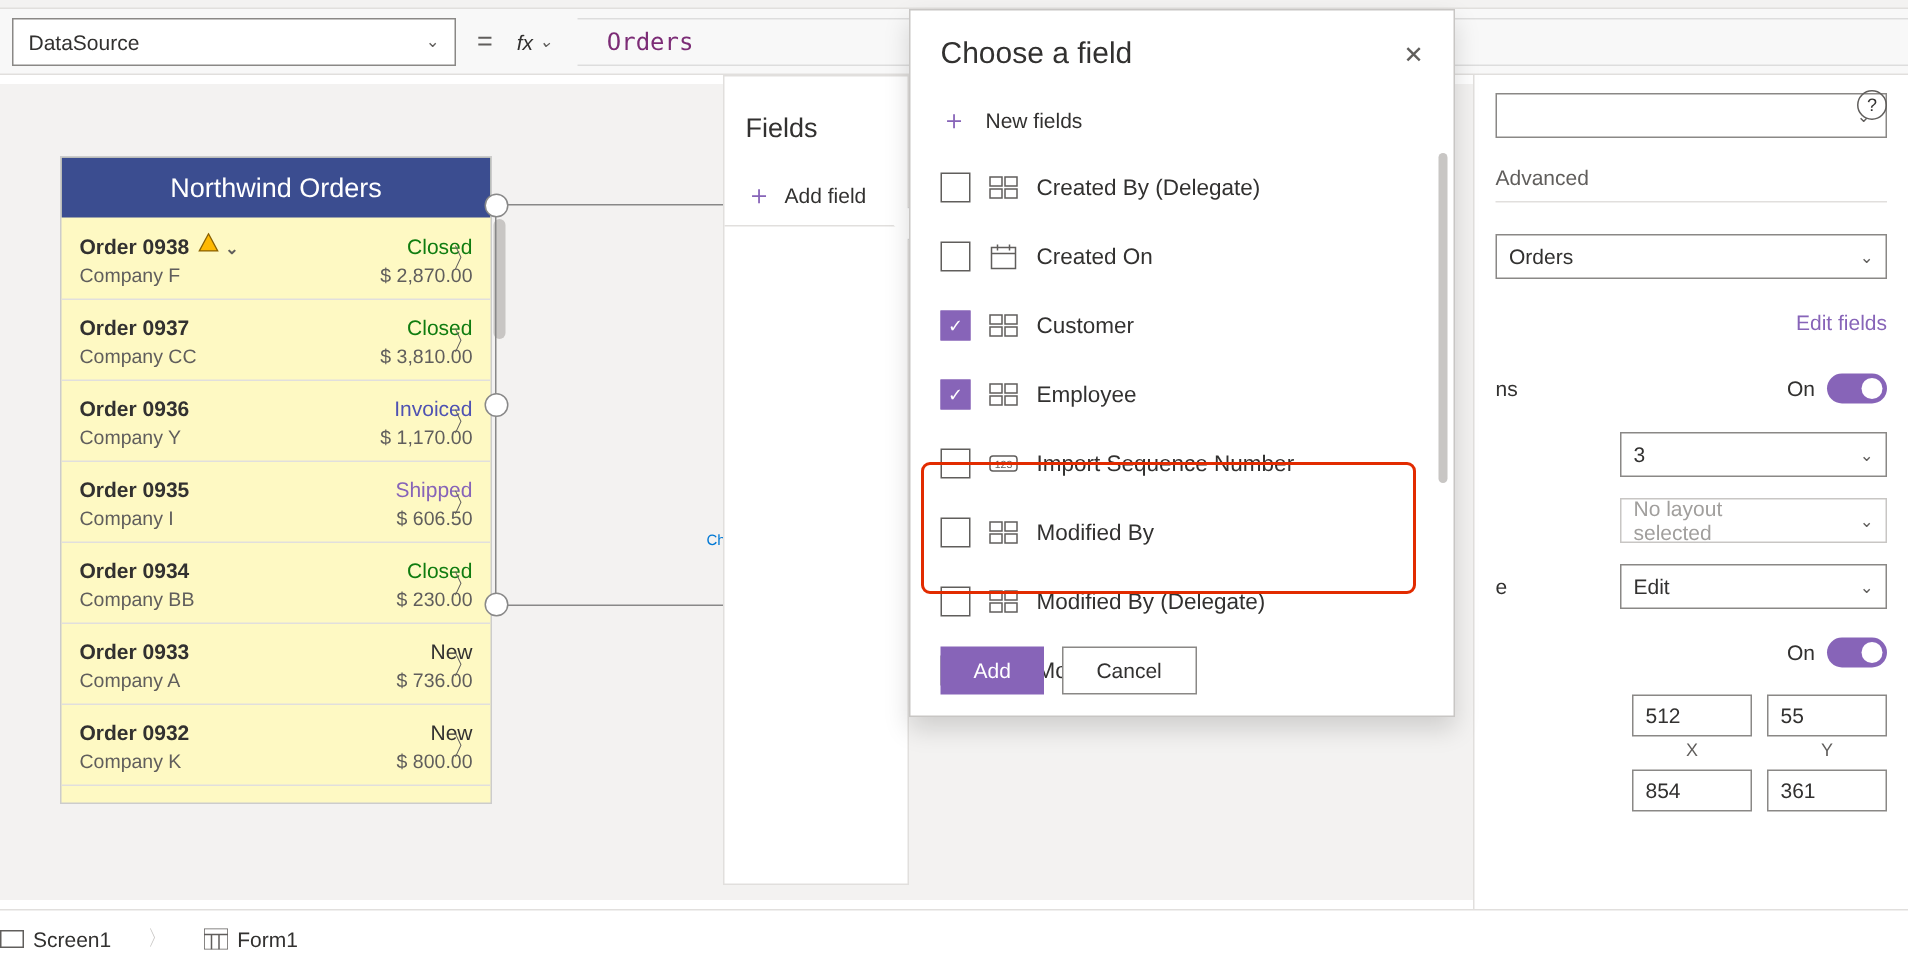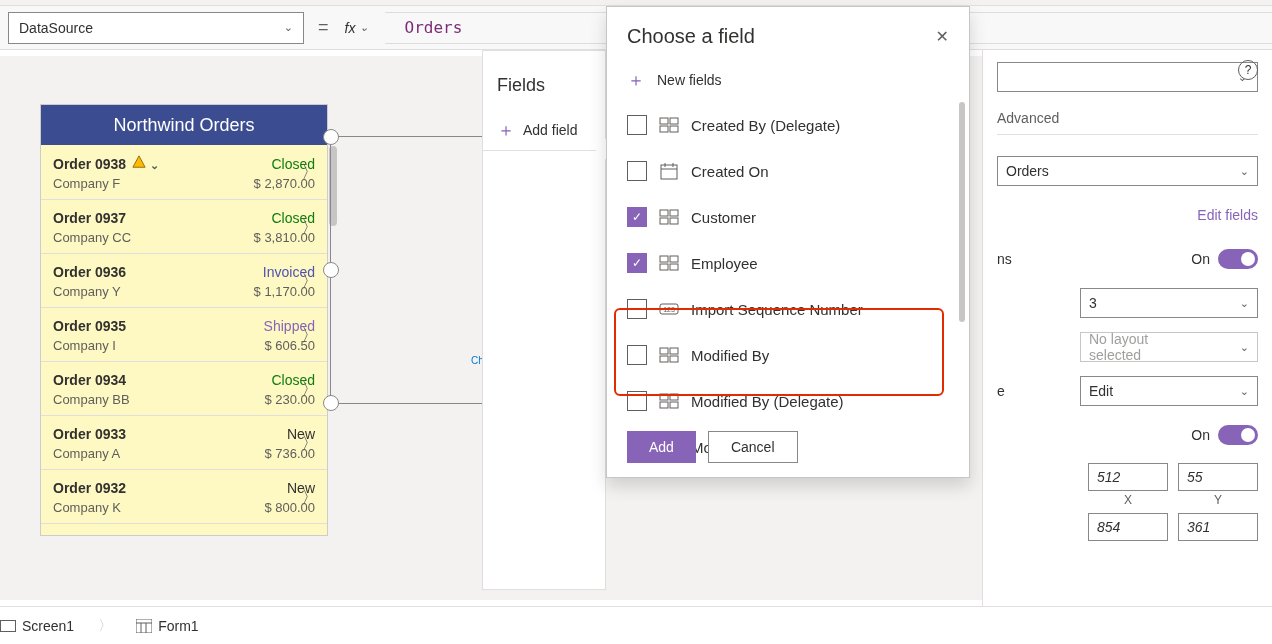--- a/index.html
+++ b/index.html
@@ -78,21 +78,21 @@
   .rp-search { height:30px; border:1px solid #8a8886; margin-bottom:18px; display:flex; align-items:center; justify-content:flex-end; padding-right:10px; }
   .rp-tabs { display:flex; gap:24px; border-bottom:1px solid #e1dfdd; margin-bottom:14px; }
   .rp-tab { padding-bottom:8px; color:#605e5c; }
   .rp-row { display:flex; justify-content:space-between; align-items:center; height:44px; }
   .rp-dd { height:30px; border:1px solid #8a8886; width:178px; display:flex; align-items:center; justify-content:space-between; padding:0 8px; }
   .rp-dd.disabled { color:#a19f9d; border-color:#c8c6c4;gap:36px; }
   .edit-fields { color:#8764b8; text-align:right; width:100%; }
   .toggle { width:40px; height:20px; border-radius:10px; background:#8764b8; position:relative; }
   .toggle::after { content:""; width:14px; height:14px; background:#fff; border-radius:50%; position:absolute; right:3px; top:3px; }
   .pos-grid { display:flex; gap:10px; }
-  .pos-input { width:80px; height:28px; border:1px solid #8a8886; display:flex; align-items:center; padding-left:8px;font-style:italic; }
+  .pos-input { width:80px; height:28px; border:1px solid #8a8886; display:flex; align-items:center; padding-left:8px; }
   .pos-label { text-align:center; font-size:12px; color:#605e5c; margin-top:2px; }
   .help-icon { position:absolute; right:14px; top:10px; width:20px; height:20px; border:1px solid #605e5c; border-radius:50%; display:flex; align-items:center; justify-content:center; font-size:12px; }
 
   
   .bottom-bar { position:absolute; left:0; right:0; bottom:0; height:38px; background:#fff; border-top:1px solid #e1dfdd; display:flex; align-items:center; gap:24px; }
   .crumb { display:flex; align-items:center; gap:6px; }
   .crumb-sep { color:#c8c6c4; }
   .screen-icon { width:16px; height:12px; border:1.5px solid #605e5c; }
 </style>
 </head>

